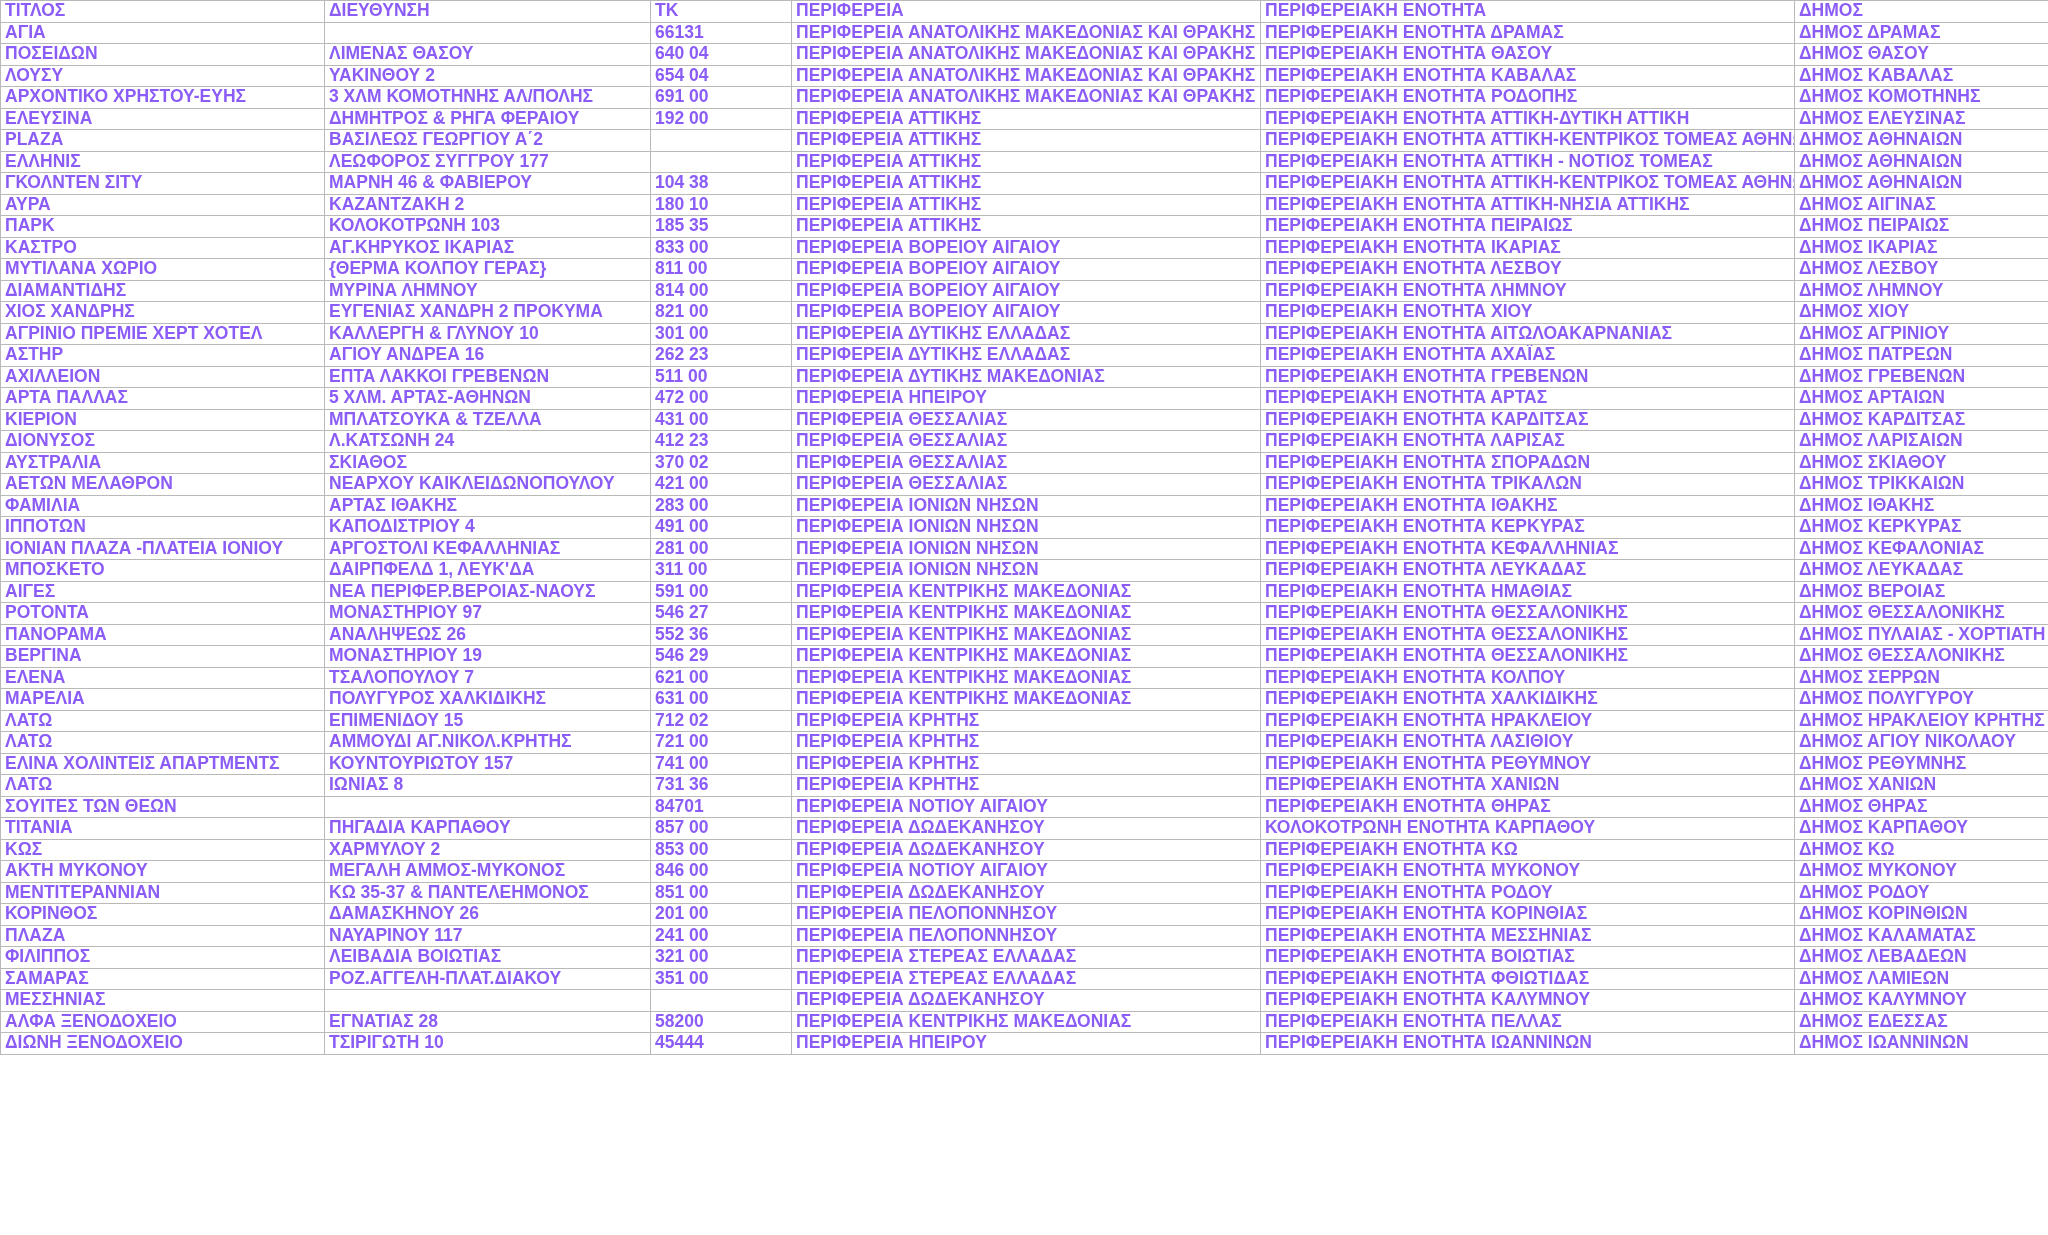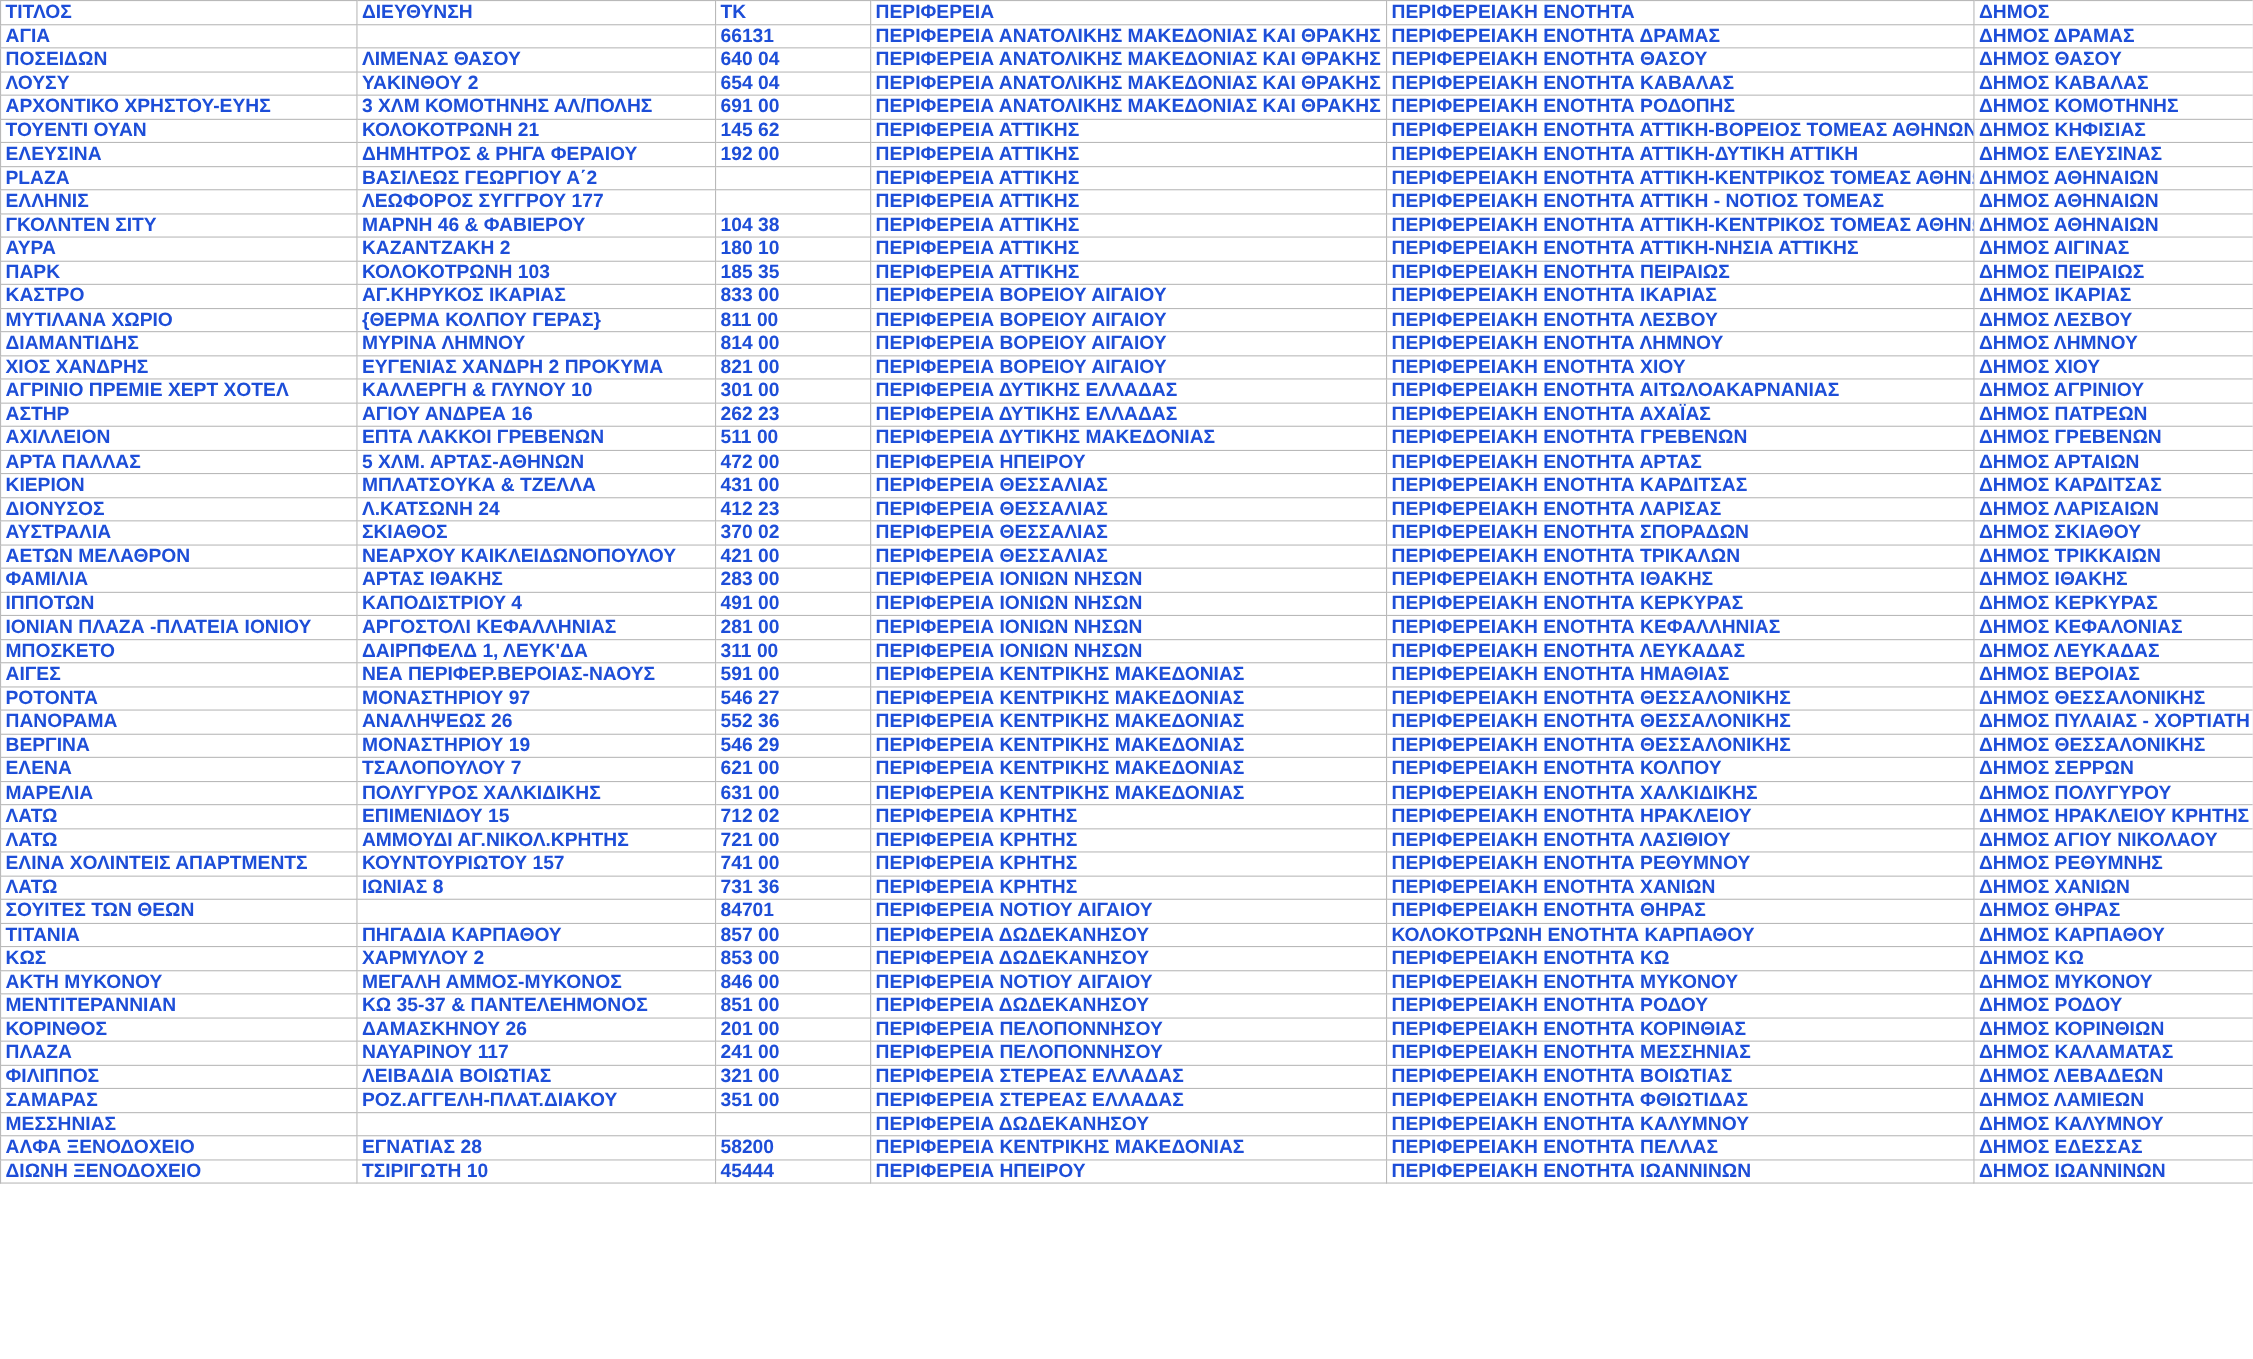--- a/index.html
+++ b/index.html
@@ -16,21 +16,21 @@
     overflow: hidden;
     background: #ffffff;
     position: relative;
   }
   table.grid {
     border-collapse: collapse;
     table-layout: fixed;
     width: 2048px;
     font-size: 17.5px;
     font-weight: bold;
-    color: #1d4ed8;
+    color: #8b5cf6;
     line-height: 1;
   }
   table.grid col.c-title    { width: 324px; }
   table.grid col.c-address  { width: 326px; }
   table.grid col.c-tk       { width: 141px; }
   table.grid col.c-region   { width: 469px; }
   table.grid col.c-unit     { width: 534px; }
   table.grid col.c-muni     { width: 254px; }
 
   table.grid td, table.grid th {
@@ -102,28 +102,20 @@
         </tr>
         <tr>
           <td>ΑΡΧΟΝΤΙΚΟ ΧΡΗΣΤΟΥ-ΕΥΗΣ</td>
           <td>3 ΧΛΜ ΚΟΜΟΤΗΝΗΣ ΑΛ/ΠΟΛΗΣ</td>
           <td class="num">691 00</td>
           <td>ΠΕΡΙΦΕΡΕΙΑ ΑΝΑΤΟΛΙΚΗΣ ΜΑΚΕΔΟΝΙΑΣ ΚΑΙ ΘΡΑΚΗΣ</td>
           <td>ΠΕΡΙΦΕΡΕΙΑΚΗ ΕΝΟΤΗΤΑ ΡΟΔΟΠΗΣ</td>
           <td>ΔΗΜΟΣ ΚΟΜΟΤΗΝΗΣ</td>
         </tr>
         <tr>
-          <td>ΤΟΥΕΝΤΙ ΟΥΑΝ</td>
-          <td>ΚΟΛΟΚΟΤΡΩΝΗ 21</td>
-          <td class="num">145 62</td>
-          <td>ΠΕΡΙΦΕΡΕΙΑ ΑΤΤΙΚΗΣ</td>
-          <td>ΠΕΡΙΦΕΡΕΙΑΚΗ ΕΝΟΤΗΤΑ ΑΤΤΙΚΗ-ΒΟΡΕΙΟΣ ΤΟΜΕΑΣ ΑΘΗΝΩΝ</td>
-          <td>ΔΗΜΟΣ ΚΗΦΙΣΙΑΣ</td>
-        </tr>
-        <tr>
           <td>ΕΛΕΥΣΙΝΑ</td>
           <td>ΔΗΜΗΤΡΟΣ &amp; ΡΗΓΑ ΦΕΡΑΙΟΥ</td>
           <td class="num">192 00</td>
           <td>ΠΕΡΙΦΕΡΕΙΑ ΑΤΤΙΚΗΣ</td>
           <td>ΠΕΡΙΦΕΡΕΙΑΚΗ ΕΝΟΤΗΤΑ ΑΤΤΙΚΗ-ΔΥΤΙΚΗ ΑΤΤΙΚΗ</td>
           <td>ΔΗΜΟΣ ΕΛΕΥΣΙΝΑΣ</td>
         </tr>
         <tr>
           <td>PLAZA</td>
           <td>ΒΑΣΙΛΕΩΣ ΓΕΩΡΓΙΟΥ Α΄2</td>

